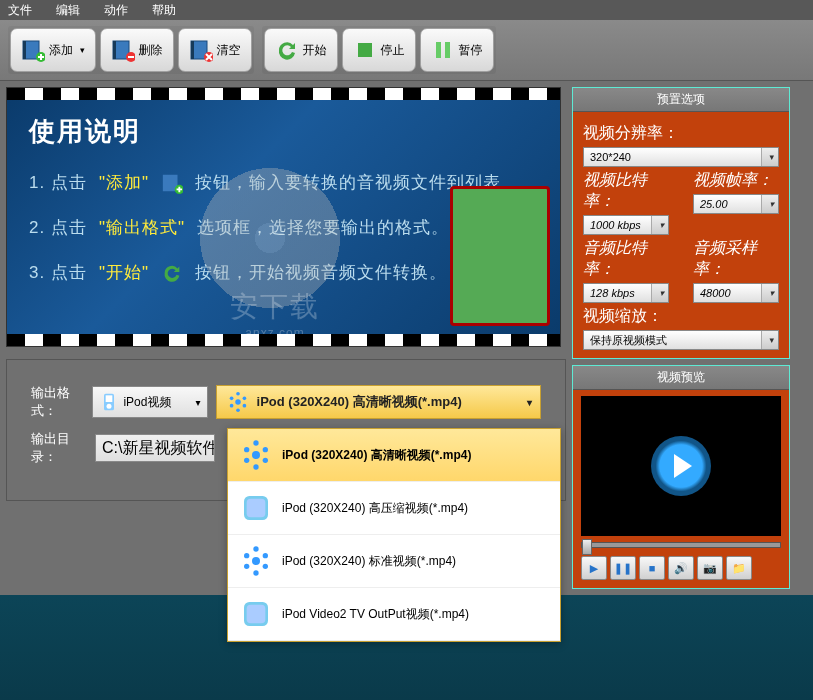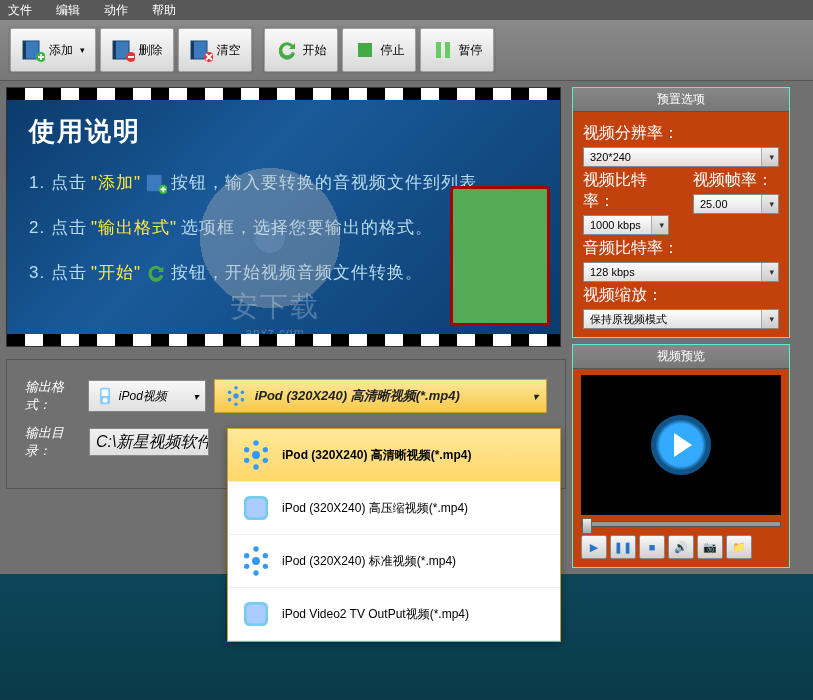--- a/index.html
+++ b/index.html
@@ -2,57 +2,57 @@
 <html><head>
 <meta charset="utf-8">
 <style>
 * { box-sizing: border-box; margin: 0; padding: 0; font-family: "Microsoft YaHei", sans-serif; }
 body { width: 813px; height: 700px; background: linear-gradient(180deg, #666 0%, #666 540px, #0d4a5e 540px, #0a3a4a 100%); overflow: hidden; position: relative; }
 .app { width: 813px; position: relative; }
 .menubar { background: #585858; color: #fff; font-size: 12px; height: 20px; display: flex; align-items: center; padding: 0 8px; gap: 24px; }
 .menubar span { cursor: default; }
 .toolbar { background: linear-gradient(#8a8a8a, #787878); border-bottom: 1px solid #555; padding: 6px 8px; display: flex; gap: 8px; }
 .tb-group { display: flex; gap: 4px; background: rgba(0,0,0,0.05); padding: 2px; border-radius: 3px; }
-.tb-btn { background: linear-gradient(#fafafa, #d8d8d8); border: 1px solid #a0a0a0; border-radius: 2px; padding: 20px 10px; display: flex; align-items: center; gap: 4px; font-size: 12px; height: 44px; cursor: pointer; }
+.tb-btn { background: linear-gradient(#fafafa, #d8d8d8); border: 1px solid #a0a0a0; border-radius: 7px; padding: 20px 10px; display: flex; align-items: center; gap: 4px; font-size: 12px; height: 44px; cursor: pointer; }
 .tb-icon { width: 24px; height: 24px; display: flex; align-items: center; justify-content: center; }
 .content { display: flex; padding: 6px; gap: 6px; background: #707070; }
 .left-col { width: 560px; }
 .instr { width: 555px; height: 260px; background: linear-gradient(135deg, #0a3a6a, #1a5a9a 40%, #0a3a6a); border: 1px solid #333; position: relative; overflow: hidden; padding: 18px 22px; }
 .instr::before, .instr::after { content: ""; position: absolute; left: 0; right: 0; height: 12px; background: repeating-linear-gradient(90deg, #000 0 18px, #fff 18px 36px); }
 .instr::before { top: 0; }
 .instr::after { bottom: 0; }
 .instr .reel { position: absolute; right: 200px; top: 60px; width: 180px; height: 180px; border-radius: 50%; background: radial-gradient(circle, #ddd 0 15px, #bbb 15px 70px, transparent 70px); opacity: 0.35; }
 .instr .gift { position: absolute; right: 10px; bottom: 20px; width: 100px; height: 140px; background: #5a5; border: 3px solid #a00; border-radius: 4px; }
 .instr h2 { color: #fff; font-size: 26px; font-weight: bold; margin: 8px 0 18px 0; letter-spacing: 2px; }
-.instr .step { color: #bde; font-size: 17px; margin: 22px 0; letter-spacing: 1px; display: flex; align-items: center; gap: 4px; }
+.instr .step { color: #bde; font-size: 17px; margin: 22px 0; letter-spacing: 1px; display: flex; align-items: center; gap: 12px; }
 .instr .step .yellow { color: #ffeb3b; }
 .instr .inline-icon { width: 22px; height: 22px; display: inline-flex; }
 .watermark { position: absolute; right: 240px; bottom: 6px; color: #fff; opacity: 0.25; font-size: 28px; letter-spacing: 2px; }
 .watermark .sub { font-size: 12px; display: block; text-align: center; letter-spacing: 1px; }
-.bottom-panel { background: #707070; border: 1px solid #555; margin-top: 12px; padding: 18px; font-style: italic; }
+.bottom-panel { background: #707070; border: 1px solid #555; margin-top: 12px; padding: 24px; }
 .row { display: flex; align-items: center; gap: 8px; margin-bottom: 10px; }
 .label { color: #fff; font-size: 13px; width: 56px; }
 .device-sel { background: linear-gradient(#f8f8f8, #e0e0e0); border: 1px solid #888; height: 32px; width: 120px; display: flex; align-items: center; padding: 0 6px; font-size: 12px; gap: 4px; position: relative; cursor: pointer; }
 .device-sel::after { content: "▾"; position: absolute; right: 6px; font-size: 10px; }
 .format-combo { background: linear-gradient(#ffe89a, #f5c94a); border: 1px solid #c8a030; height: 34px; width: 340px; display: flex; align-items: center; padding: 0 10px; gap: 8px; font-size: 13px; font-weight: bold; color: #222; position: relative; cursor: pointer; }
 .format-combo::after { content: "▾"; position: absolute; right: 8px; font-size: 10px; }
 .path-input { background: linear-gradient(#f0f0f0, #e0e0e0); border: 1px solid #888; height: 28px; width: 120px; padding: 0 6px; font-size: 16px; display: flex; align-items: center; overflow: hidden; white-space: nowrap; }
 .dropdown { position: absolute; left: 227px; top: 428px; width: 334px; background: #fff; border: 1px solid #c8a030; z-index: 50; box-shadow: 0 2px 8px rgba(0,0,0,0.3); }
 .dd-item { display: flex; align-items: center; gap: 10px; padding: 10px 12px; border-bottom: 1px solid #eee; font-size: 12px; cursor: pointer; }
 .dd-item.selected { background: linear-gradient(#ffe89a, #ffd76b); font-weight: bold; }
 .dd-icon { width: 32px; height: 32px; }
 .right-col { width: 218px; display: flex; flex-direction: column; gap: 6px; }
 .panel { background: #c2410c; border: 1px solid #5eead4; }
 .panel-title { background: linear-gradient(#888, #777); color: #fff; font-size: 12px; text-align: center; padding: 3px; border-bottom: 1px solid #555; }
 .panel-body { padding: 8px 10px; }
 .field-label { color: #fff; font-size: 16px; margin-bottom: 3px; margin-top: 3px; }
 .select { background: linear-gradient(#fff, #e0e0e0); border: 1px solid #888; height: 20px; font-size: 11px; display: flex; align-items: center; padding: 0 6px; position: relative; cursor: pointer; }
 .select::after { content: ""; position: absolute; right: 0; top: 0; bottom: 0; width: 16px; background: linear-gradient(#eee,#ccc); border-left: 1px solid #aaa; }
 .select::before { content: "▾"; position: absolute; right: 4px; font-size: 9px; z-index: 1; color: #333; }
-.two-col { display: flex; gap: 24px; }
+.two-col { display: flex; gap: 24px; font-style: italic; }
 .two-col > div { flex: 1; }
 .preview { background: #000; height: 140px; margin: 6px 8px; position: relative; display: flex; align-items: center; justify-content: center; }
 .play-circ { width: 60px; height: 60px; border-radius: 50%; background: radial-gradient(circle, #3af 0 50%, #158 60%); display: flex; align-items: center; justify-content: center; }
 .play-tri { width: 0; height: 0; border-left: 18px solid #fff; border-top: 12px solid transparent; border-bottom: 12px solid transparent; margin-left: 4px; }
 .slider-row { padding: 0 8px 4px; }
 .slider { height: 6px; background: #999; border: 1px solid #555; position: relative; }
 .slider::before { content: ""; position: absolute; left: 0; top: -4px; width: 8px; height: 14px; background: linear-gradient(#eee,#aaa); border: 1px solid #666; }
 .ctrl-row { display: flex; gap: 3px; padding: 4px 8px 8px; justify-content: flex-start; }
 .ctrl-btn { width: 26px; height: 24px; background: linear-gradient(#f8f8f8,#d0d0d0); border: 1px solid #888; border-radius: 2px; display: flex; align-items: center; justify-content: center; font-size: 11px; color: #2673c9; cursor: pointer; }
 .device-sel svg, .format-combo svg { flex-shrink: 0; }
@@ -228,20 +228,26 @@
                 </div>
             </div>
           </div>
           <div class="two-col">
             <div>
               <div class="field-label">音频比特率：</div>
               <div class="select">
                   <span>128 kbps</span>
                 </div>
             </div>
+            <div>
+              <div class="field-label">音频采样率：</div>
+              <div class="select">
+                  <span>48000</span>
+                </div>
+            </div>
           </div>
           <div class="field-label">视频缩放：</div>
           <div class="select">
               <span>保持原视频模式</span>
             </div>
         </div>
       </div>
 
       <div class="panel">
         <div class="panel-title">视频预览</div>

